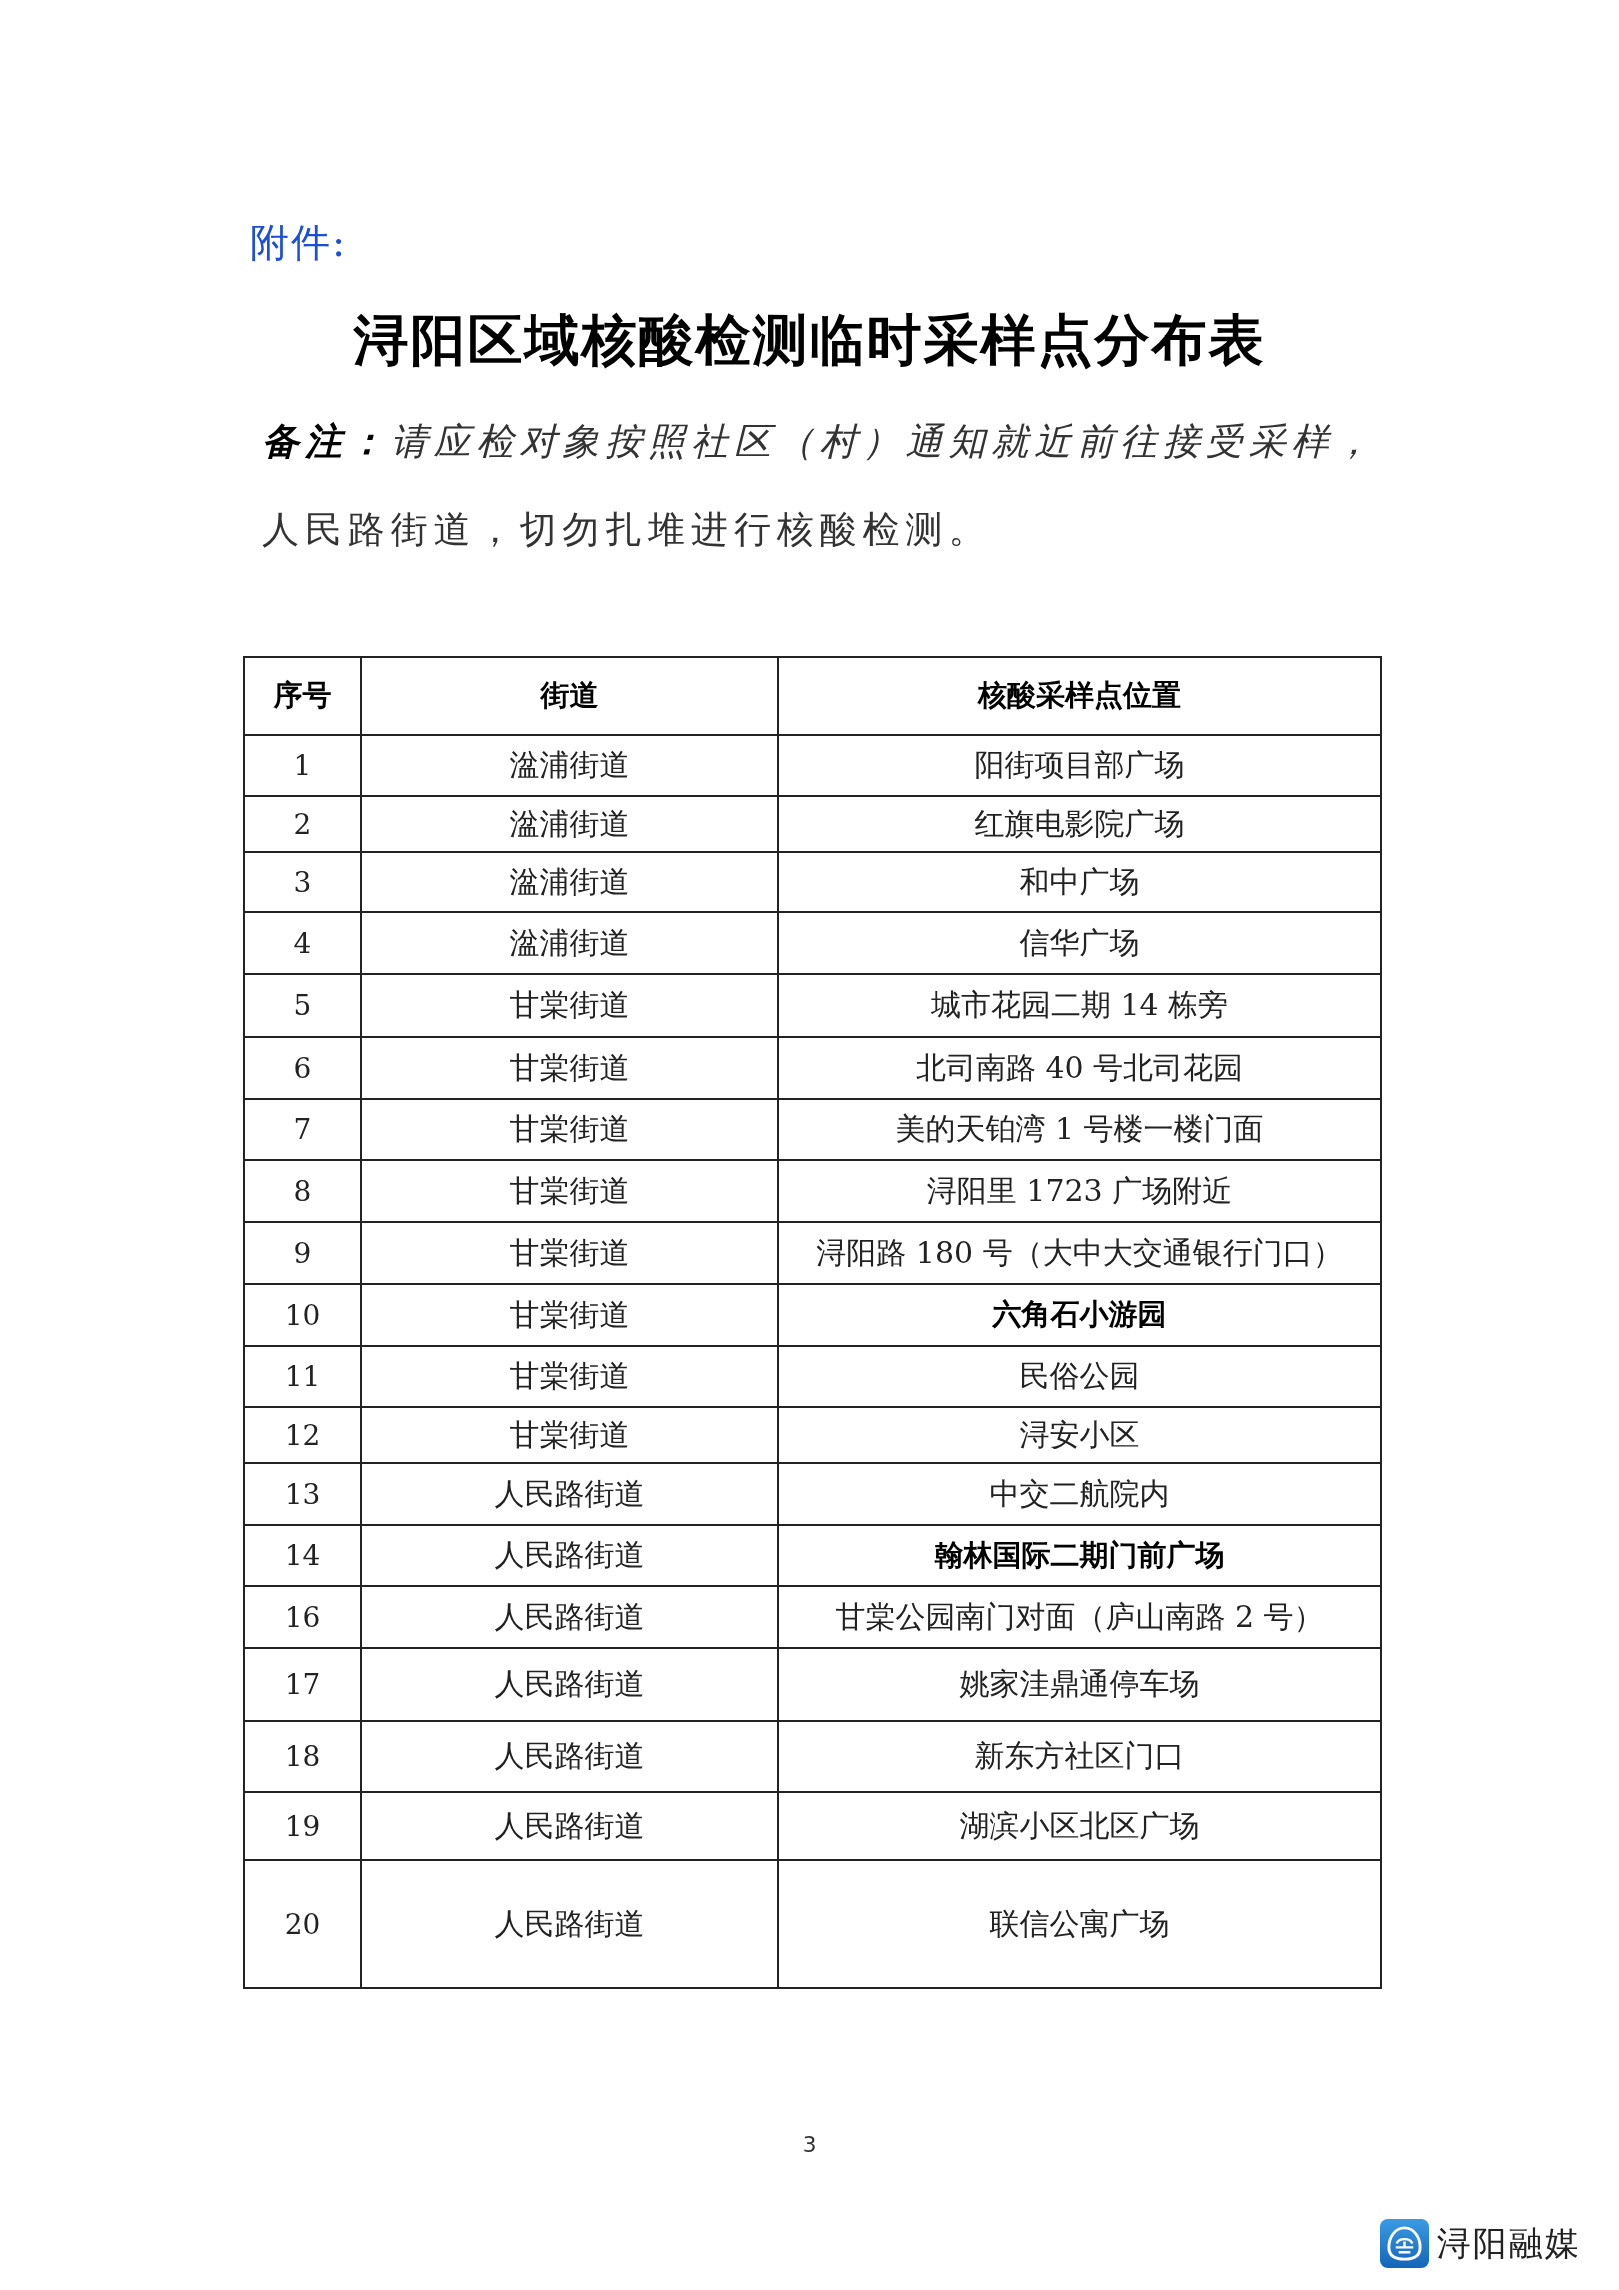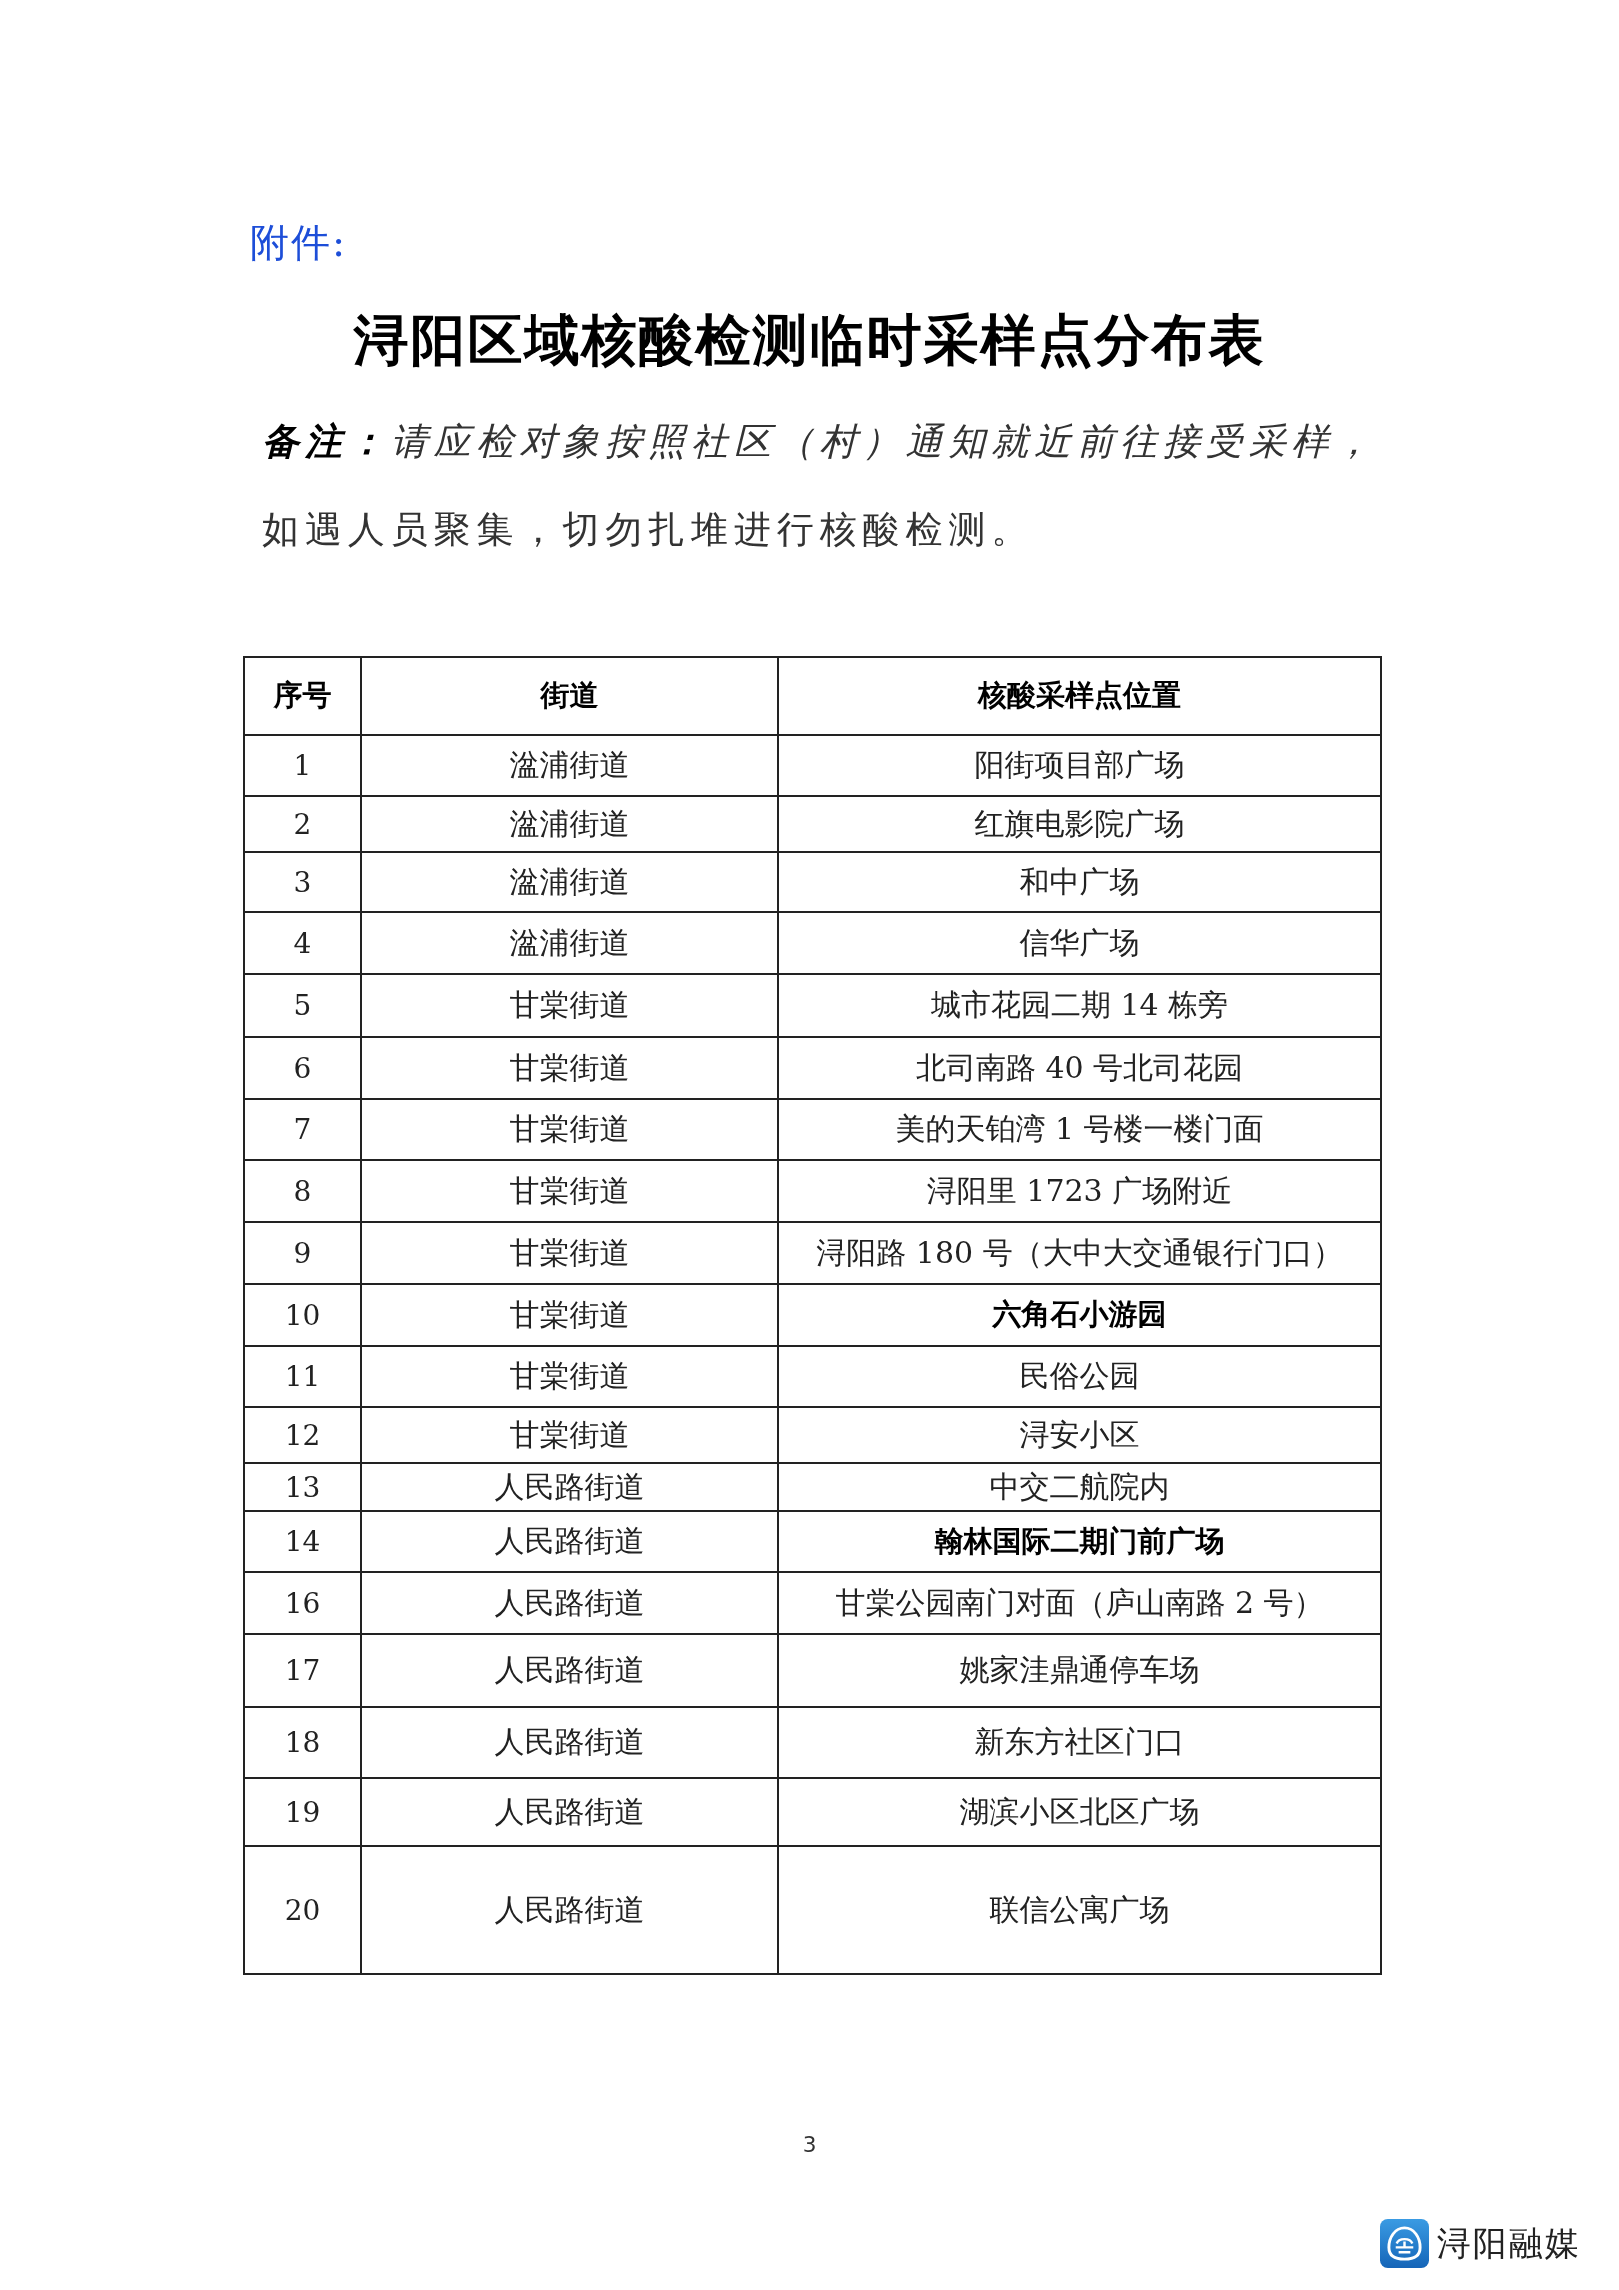--- a/index.html
+++ b/index.html
@@ -70,21 +70,21 @@
     }
   </style>
 </head>
 <body>
 
 <div class="attach">附件:</div>
 
 <div class="title">浔阳区域核酸检测临时采样点分布表</div>
 
 <div class="note l1"><b>备注：</b><span>请应检对象按照社区（村）通知就近前往接受采样，</span></div>
-<div class="note l2">如遇人员聚集，切勿扎堆进行核酸检测。</div>
+<div class="note l2">人民路街道，切勿扎堆进行核酸检测。</div>
 
 <table class="sites">
   <colgroup>
       <col class="c1">
       <col class="c2">
       <col class="c3">
     </colgroup>
   <thead>
     <tr>
       <th>序号</th>
@@ -146,21 +146,21 @@
       <tr style="height: 61px;">
         <td class="num">11</td>
         <td>甘棠街道</td>
         <td>民俗公园</td>
       </tr>
       <tr style="height: 56px;">
         <td class="num">12</td>
         <td>甘棠街道</td>
         <td>浔安小区</td>
       </tr>
-      <tr style="height: 48px; border-radius: 15px;">
+      <tr style="height: 62px; border-radius: 15px;">
         <td class="num">13</td>
         <td>人民路街道</td>
         <td>中交二航院内</td>
       </tr>
       <tr style="height: 61px;">
         <td class="num">14</td>
         <td>人民路街道</td>
         <td class="loc-bold">翰林国际二期门前广场</td>
       </tr>
       <tr style="height: 62px;">

